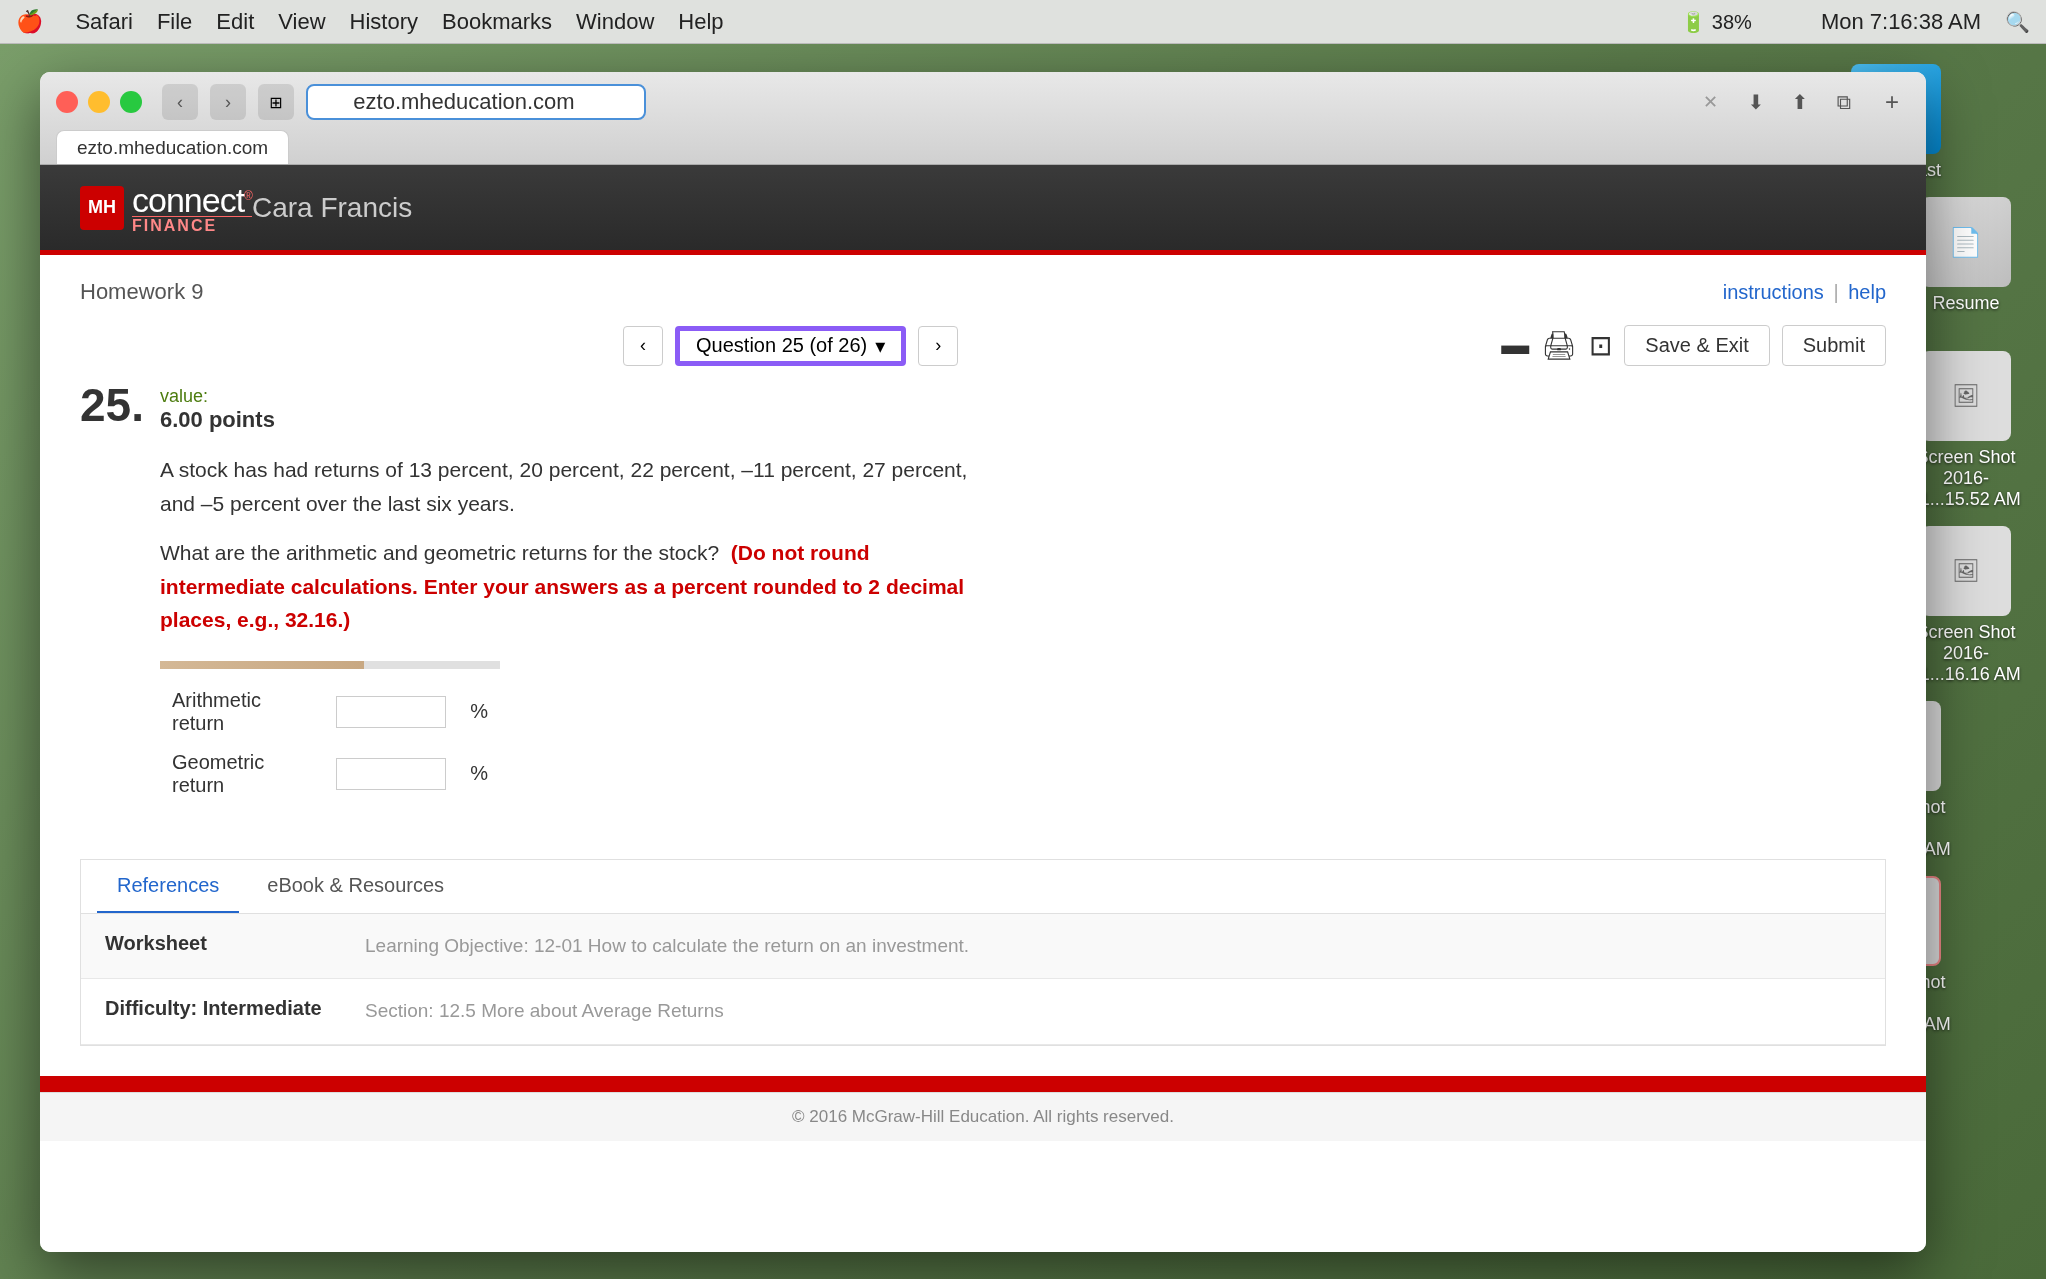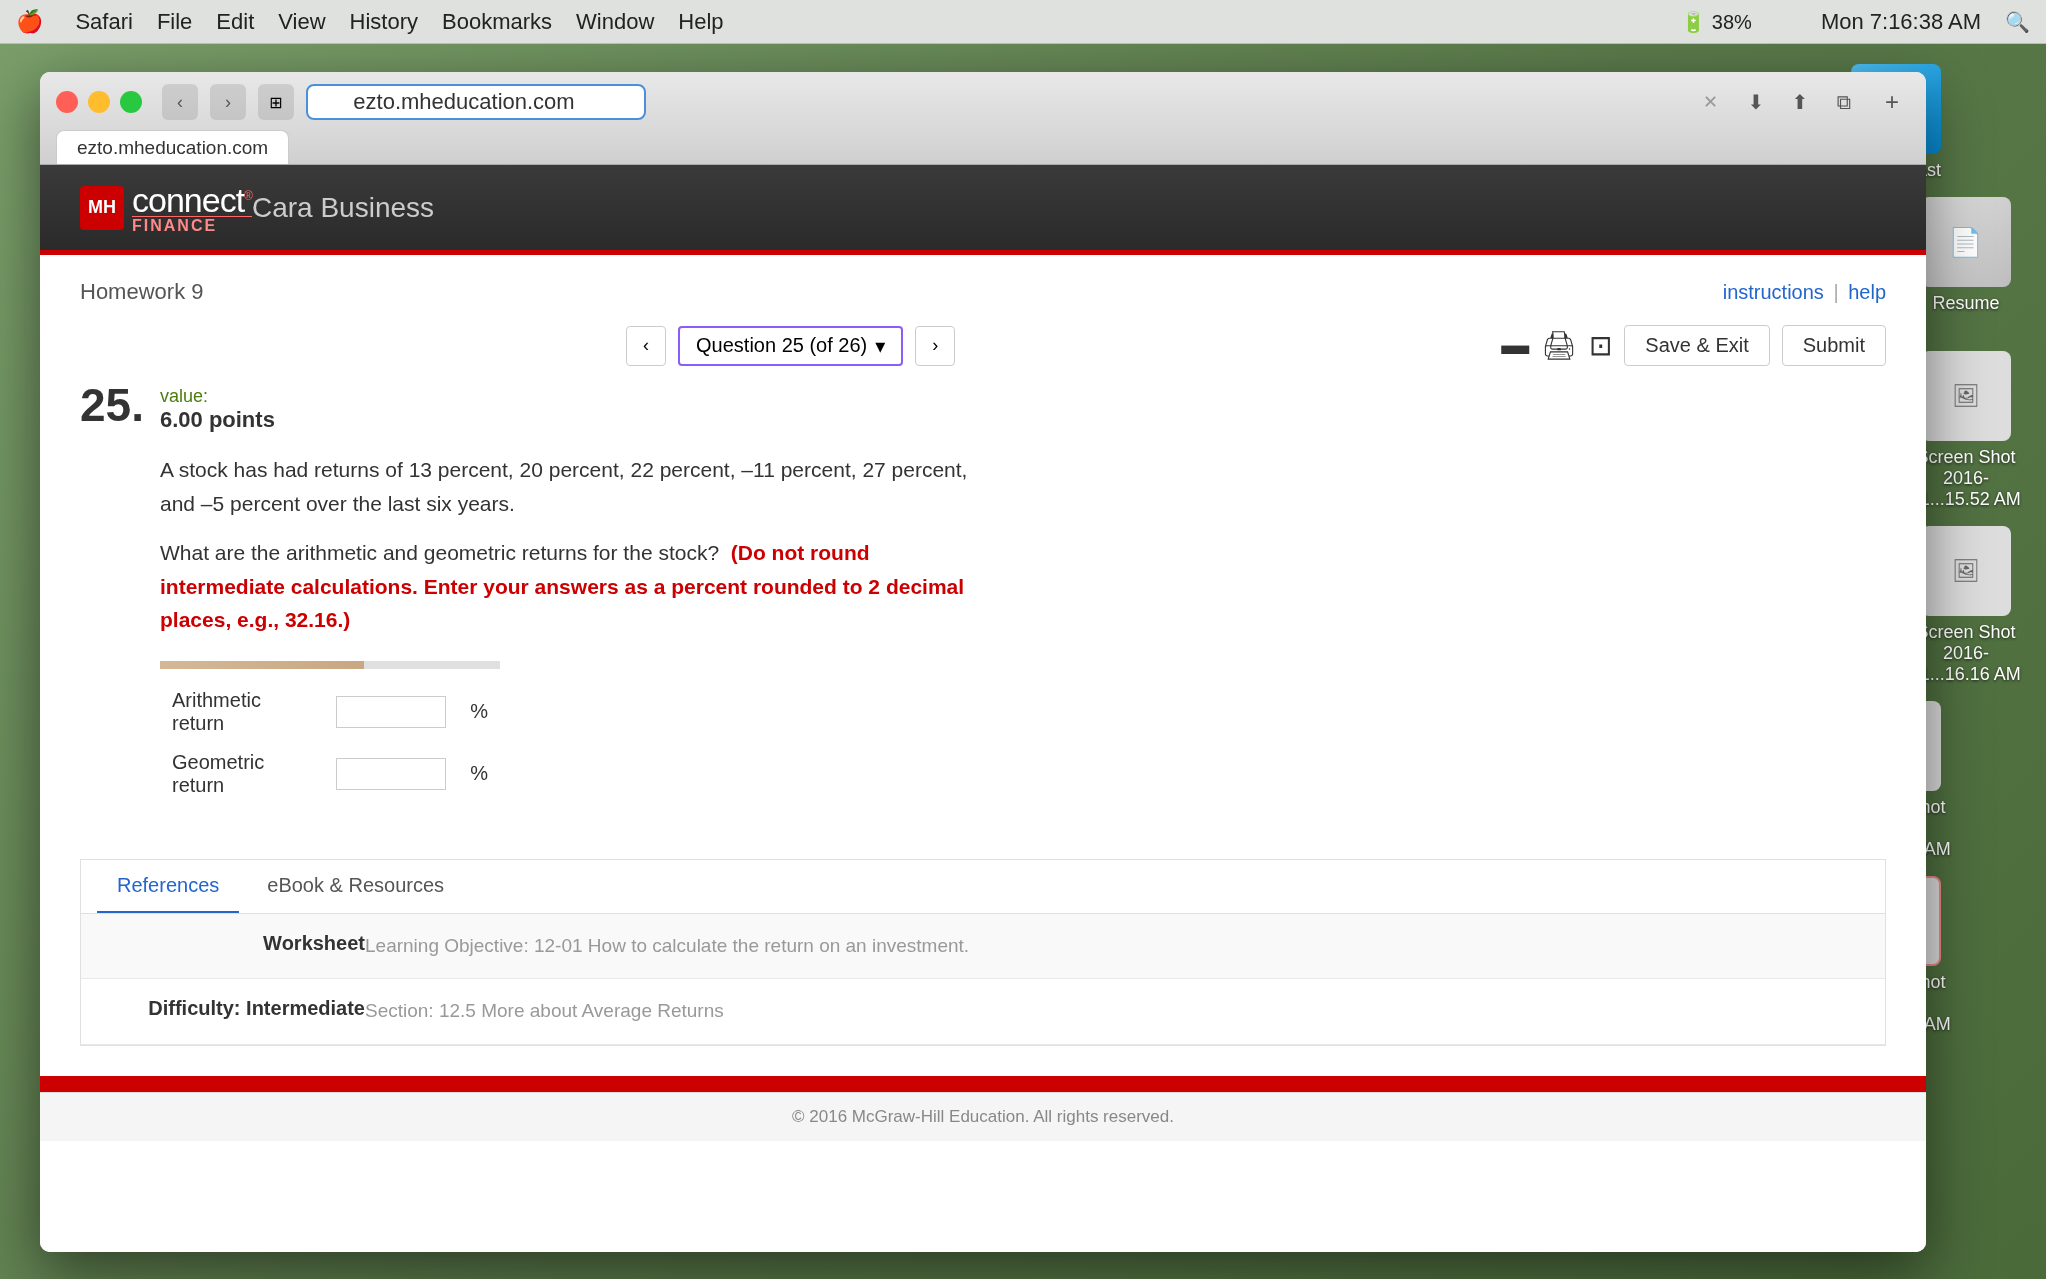--- a/index.html
+++ b/index.html
@@ -312,21 +312,21 @@
       border-radius: 4px;
       cursor: pointer;
       font-size: 18px;
       display: flex;
       align-items: center;
       justify-content: center;
     }
     .qnav-dropdown {
       height: 40px;
       padding: 0 16px;
-      border: 2px solid #8b5cf6;
+      border: 5px solid #8b5cf6;
       border-radius: 4px;
       font-size: 20px;
       cursor: pointer;
       background: white;
       display: flex;
       align-items: center;
       gap: 8px;
     }
     .qnav-actions {
       margin-left: auto;
@@ -436,21 +436,20 @@
     .pct-label {
       font-size: 20px;
       color: #333;
       padding-left: 6px;
     }
 
     
     .references-section {
       margin: 0 40px 30px;
       border: 1px solid #e0e0e0;
-      text-align: right;
     }
     .references-tabs {
       display: flex;
       border-bottom: 1px solid #e0e0e0;
       background: white;
       padding: 0 16px;
     }
     .ref-tab {
       padding: 14px 20px;
       font-size: 20px;
@@ -616,21 +615,21 @@
       <div class="app-header">
         <div class="connect-logo">
           <div class="logo-box">
             <span class="logo-mh">MH</span>
           </div>
           <div>
             <div class="logo-connect">connect<span>®</span></div>
             <div class="logo-finance">FINANCE</div>
           </div>
         </div>
-        <div class="header-user">Cara Business</div>
+        <div class="header-user">Cara Francis</div>
       </div>
 
       <div class="homework-area">
 
         <div class="homework-header">
           <span class="homework-title">Homework 9</span>
           <div class="homework-links">
             <a href="#">instructions</a>
             <span> | </span>
             <a href="#">help</a>

